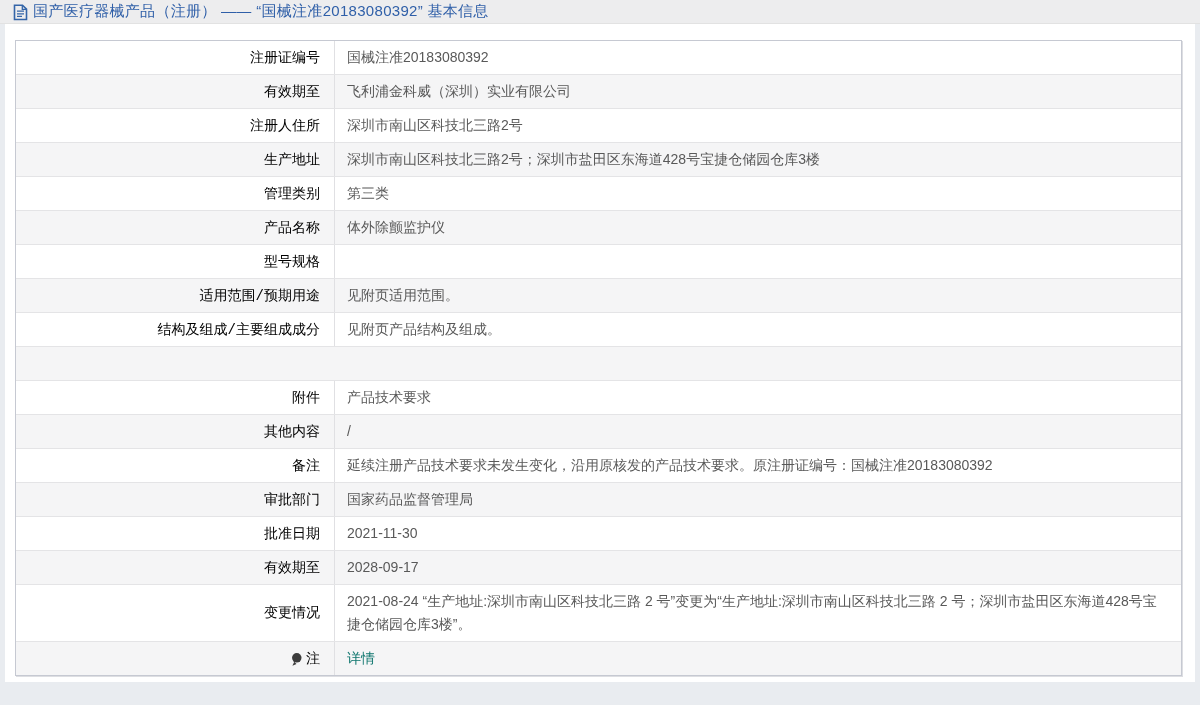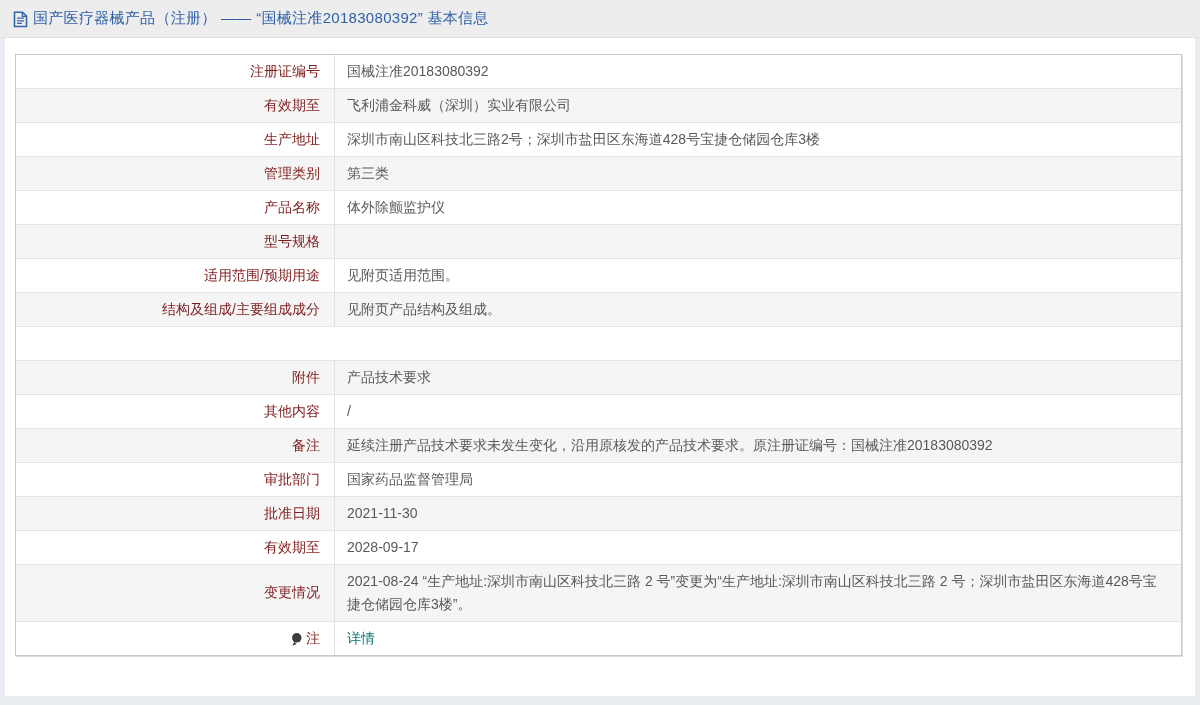--- a/index.html
+++ b/index.html
@@ -3,21 +3,21 @@
 <meta charset="utf-8">
 <style>
   * { box-sizing: border-box; margin: 0; padding: 0; }
   html, body {
     width: 1200px; height: 705px;
     overflow: hidden;
     background: #e9ecf0;
     font-family: "Liberation Sans", "DejaVu Sans", sans-serif;
   }
   .topbar {
-    height: 38px;
+    height: 24px;
     background: #ededee;
     border-bottom: 1px solid #e2e2e2;
     display: flex;
     align-items: center;
     padding-left: 13px;
   }
   .doc-icon { display: inline-flex; margin-right: 5px; margin-top: 1px; }
   .page-title {
     color: #2f5fa8;
     font-size: 15px;
@@ -46,23 +46,24 @@
   .row:nth-child(even) { background: #f5f5f6; }
   .cell-label {
     width: 319px;
     flex: 0 0 319px;
     border-right: 1px solid #e0e0e3;
     display: flex;
     align-items: center;
     justify-content: flex-end;
     text-align: right;
     padding: 5px 14px 5px 8px;
-    color: #7f1d1d;
+    color: #000000;
     font-size: 14px;
     min-height: 33px;
+    font-family: Liberation Mono, monospace;
   }
   .cell-value {
     flex: 1 1 auto;
     display: flex;
     padding: 5px 20px 5px 12px;
     color: #595959;
     font-size: 14px;
     line-height: 23px;
     min-height: 33px;
   }
@@ -102,20 +103,28 @@
       <div class="row">
         <div class="cell-label">
           <span>有效期至</span>
         </div>
         <div class="cell-value">
           <span class="text">飞利浦金科威（深圳）实业有限公司</span>
         </div>
       </div>
       <div class="row">
         <div class="cell-label">
+          <span>注册人住所</span>
+        </div>
+        <div class="cell-value">
+          <span class="text">深圳市南山区科技北三路2号</span>
+        </div>
+      </div>
+      <div class="row">
+        <div class="cell-label">
           <span>生产地址</span>
         </div>
         <div class="cell-value">
           <span class="text">深圳市南山区科技北三路2号；深圳市盐田区东海道428号宝捷仓储园仓库3楼</span>
         </div>
       </div>
       <div class="row">
         <div class="cell-label">
           <span>管理类别</span>
         </div>

